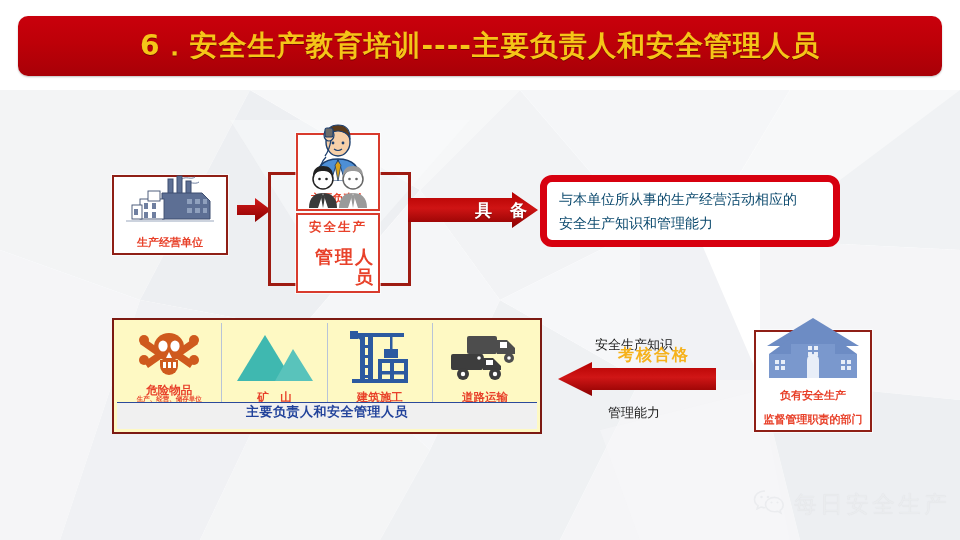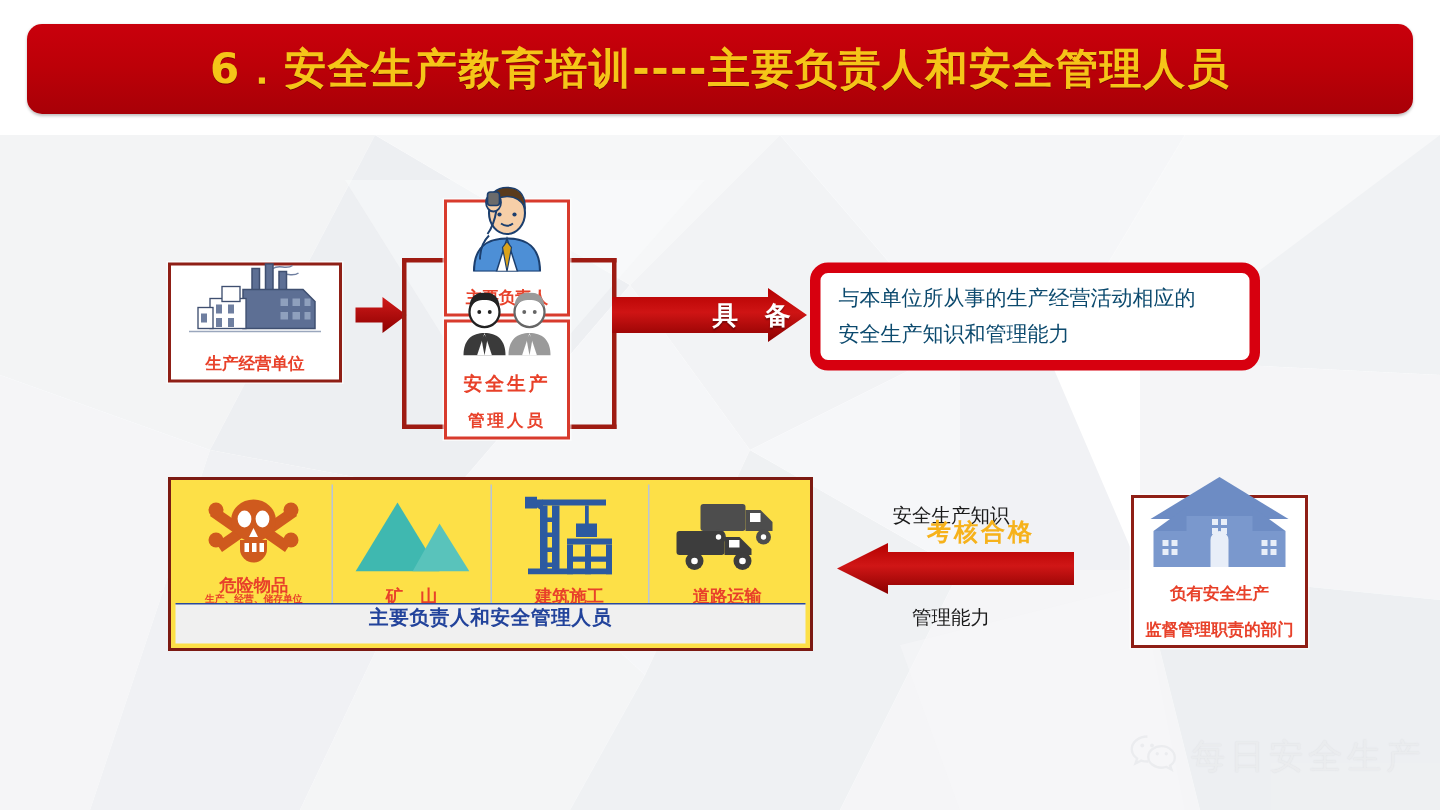--- a/index.html
+++ b/index.html
@@ -70,21 +70,21 @@
     border:7px solid #d7000f;border-radius:12px;background:#fff;
     box-sizing:border-box;
     display:flex;flex-direction:column;justify-content:center;
     padding:0 12px;
   }
   #statement-box .line{color:#0c4a6e;font-size:14px;line-height:1.75;white-space:nowrap;}
 
   
   #industries{
     position:absolute;left:112px;top:318px;width:430px;height:116px;
-    border:2px solid #7c1a12;background:#fde047;box-sizing:border-box;
+    border:2px solid #7c1a12;background:#fef9c3;box-sizing:border-box;
   }
   #industries .row{
     position:absolute;left:3px;top:3px;right:3px;height:82px;
     display:flex;
   }
   #industries .cell{
     flex:1;position:relative;border-right:1px solid #b8c4d8;
     display:flex;flex-direction:column;align-items:center;justify-content:flex-end;
     padding-bottom:1px;box-sizing:border-box;
   }
@@ -255,21 +255,21 @@
             <path d="M48 27l-5 15h10z" fill="#ffffff"></path>
             <path d="M48 28l-2 3 2 11 2-11z" fill="#9a9a9a"></path>
             <circle cx="48" cy="13" r="10" fill="#ffffff" stroke="#666" stroke-width="1.5"></circle>
             <path d="M38 10c0-7 4-10 10-10s10 3 10 10c-3-4-6-5-10-5s-7 1-10 5z" fill="#9a9a9a"></path>
             <circle cx="44.5" cy="13" r="1.3" fill="#666"></circle>
               <circle cx="51.5" cy="13" r="1.3" fill="#666"></circle>
           </g>
         </svg>
       </div>
       <div class="card-label" style="font-size:12.5px;letter-spacing:2px;">安全生产</div>
-      <div class="card-label" style="font-size:11px;letter-spacing:2px;text-align:right;">管理人员</div>
+      <div class="card-label" style="font-size:18px;letter-spacing:2px;text-align:right;">管理人员</div>
     </div>
   </div>
 
   <div id="arrow-jubei">
     <svg width="130" height="36" viewBox="0 0 130 36" style="position:absolute;left:0;top:0;">
       <defs>
         <linearGradient id="gB" x1="0" y1="0" x2="0" y2="1">
           <stop offset="0%" stop-color="#b40000"></stop>
           <stop offset="45%" stop-color="#cf1414"></stop>
           <stop offset="100%" stop-color="#8a0000"></stop>

